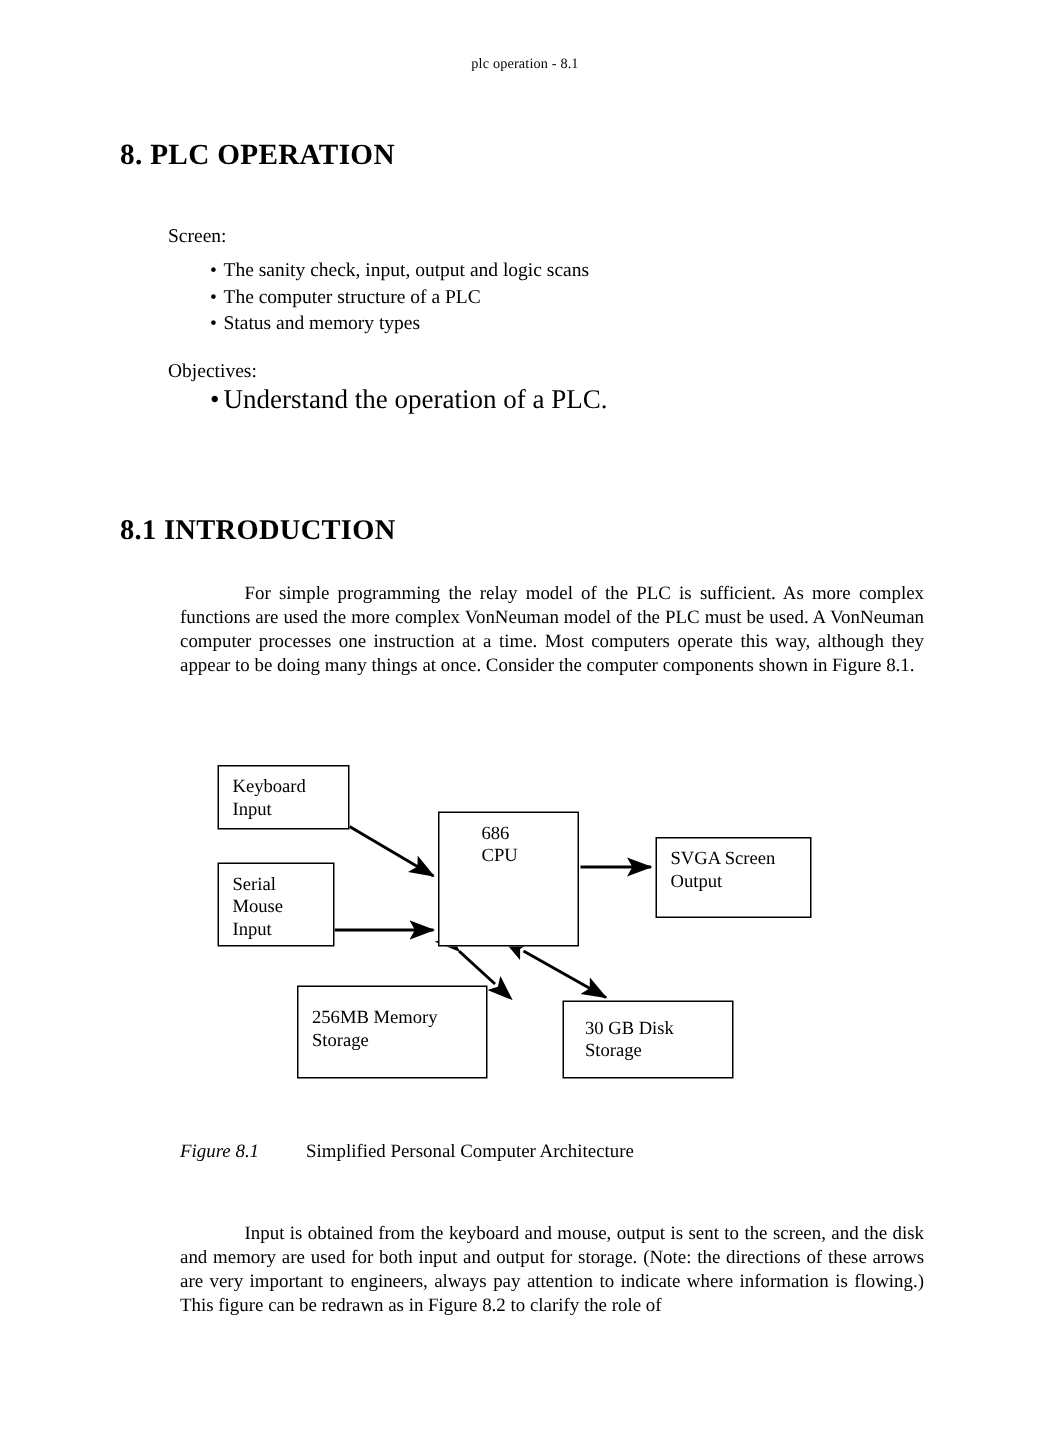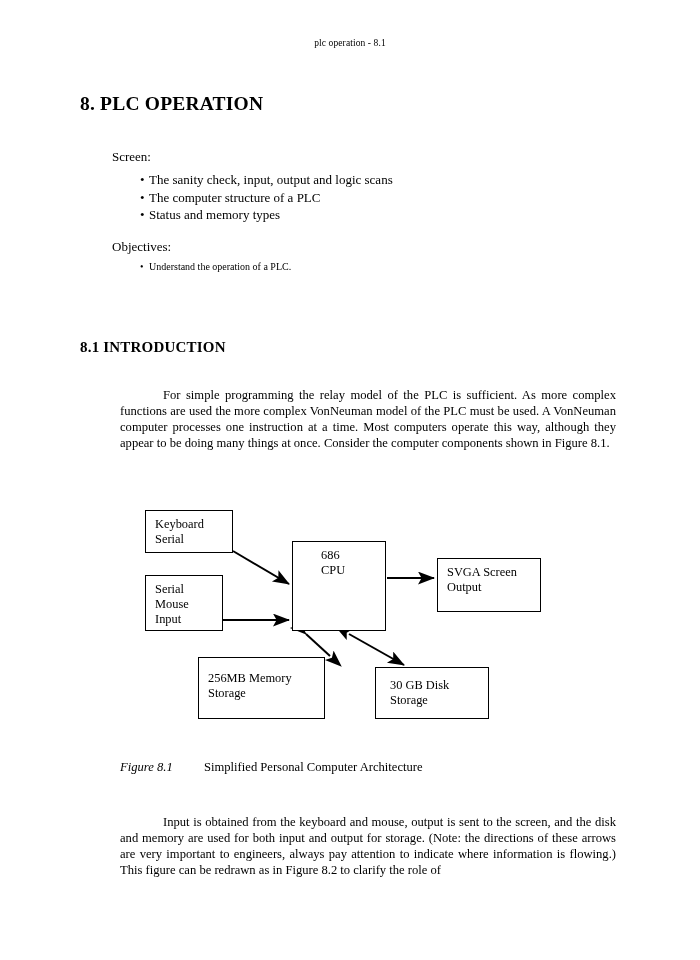--- a/index.html
+++ b/index.html
@@ -53,35 +53,35 @@
   .objectives-label {
     position: absolute;
     top: 239px;
     left: 112px;
     font-size: 13px;
   }
   .objectives-list {
     position: absolute;
     top: 258px;
     left: 140px;
-    font-size: 10px;
+    font-size: 18px;
     line-height: 17.5px;
   }
   .bullet-row {
     white-space: nowrap;
   }
   .bullet-dot {
     display: inline-block;
     width: 9px;
   }
   .section-head {
     position: absolute;
     top: 327px;
     left: 80px;
-    font-size: 15px;
+    font-size: 19px;
     font-weight: bold;
     letter-spacing: 0.2px;
   }
   .body-para {
     position: absolute;
     left: 120px;
     width: 496px;
     font-size: 12.6px;
     line-height: 16.2px;
     text-align: justify;
@@ -185,21 +185,21 @@
       <line x1="223" y1="620" x2="289" y2="620" stroke="#000" stroke-width="2" marker-end="url(#ah)"></line>
 
       <line x1="387" y1="578" x2="434" y2="578" stroke="#000" stroke-width="2" marker-end="url(#ah)"></line>
 
       <line x1="306" y1="634" x2="330" y2="656" stroke="#000" stroke-width="2" marker-end="url(#ah-start)" marker-start="url(#ah)"></line>
 
       <line x1="349" y1="634" x2="404" y2="665" stroke="#000" stroke-width="2" marker-start="url(#ah-start)" marker-end="url(#ah)"></line>
     </svg>
 
     <div class="fig-box box-keyboard" style="white-space: pre-line;">Keyboard
-Serial</div>
+Input</div>
 
     <div class="fig-box box-serial" style="white-space: pre-line;">Serial
 Mouse
 Input</div>
 
     <div class="fig-box box-cpu" style="white-space: pre-line;">686
 CPU</div>
 
     <div class="fig-box box-svga" style="white-space: pre-line;">SVGA Screen
 Output</div>

